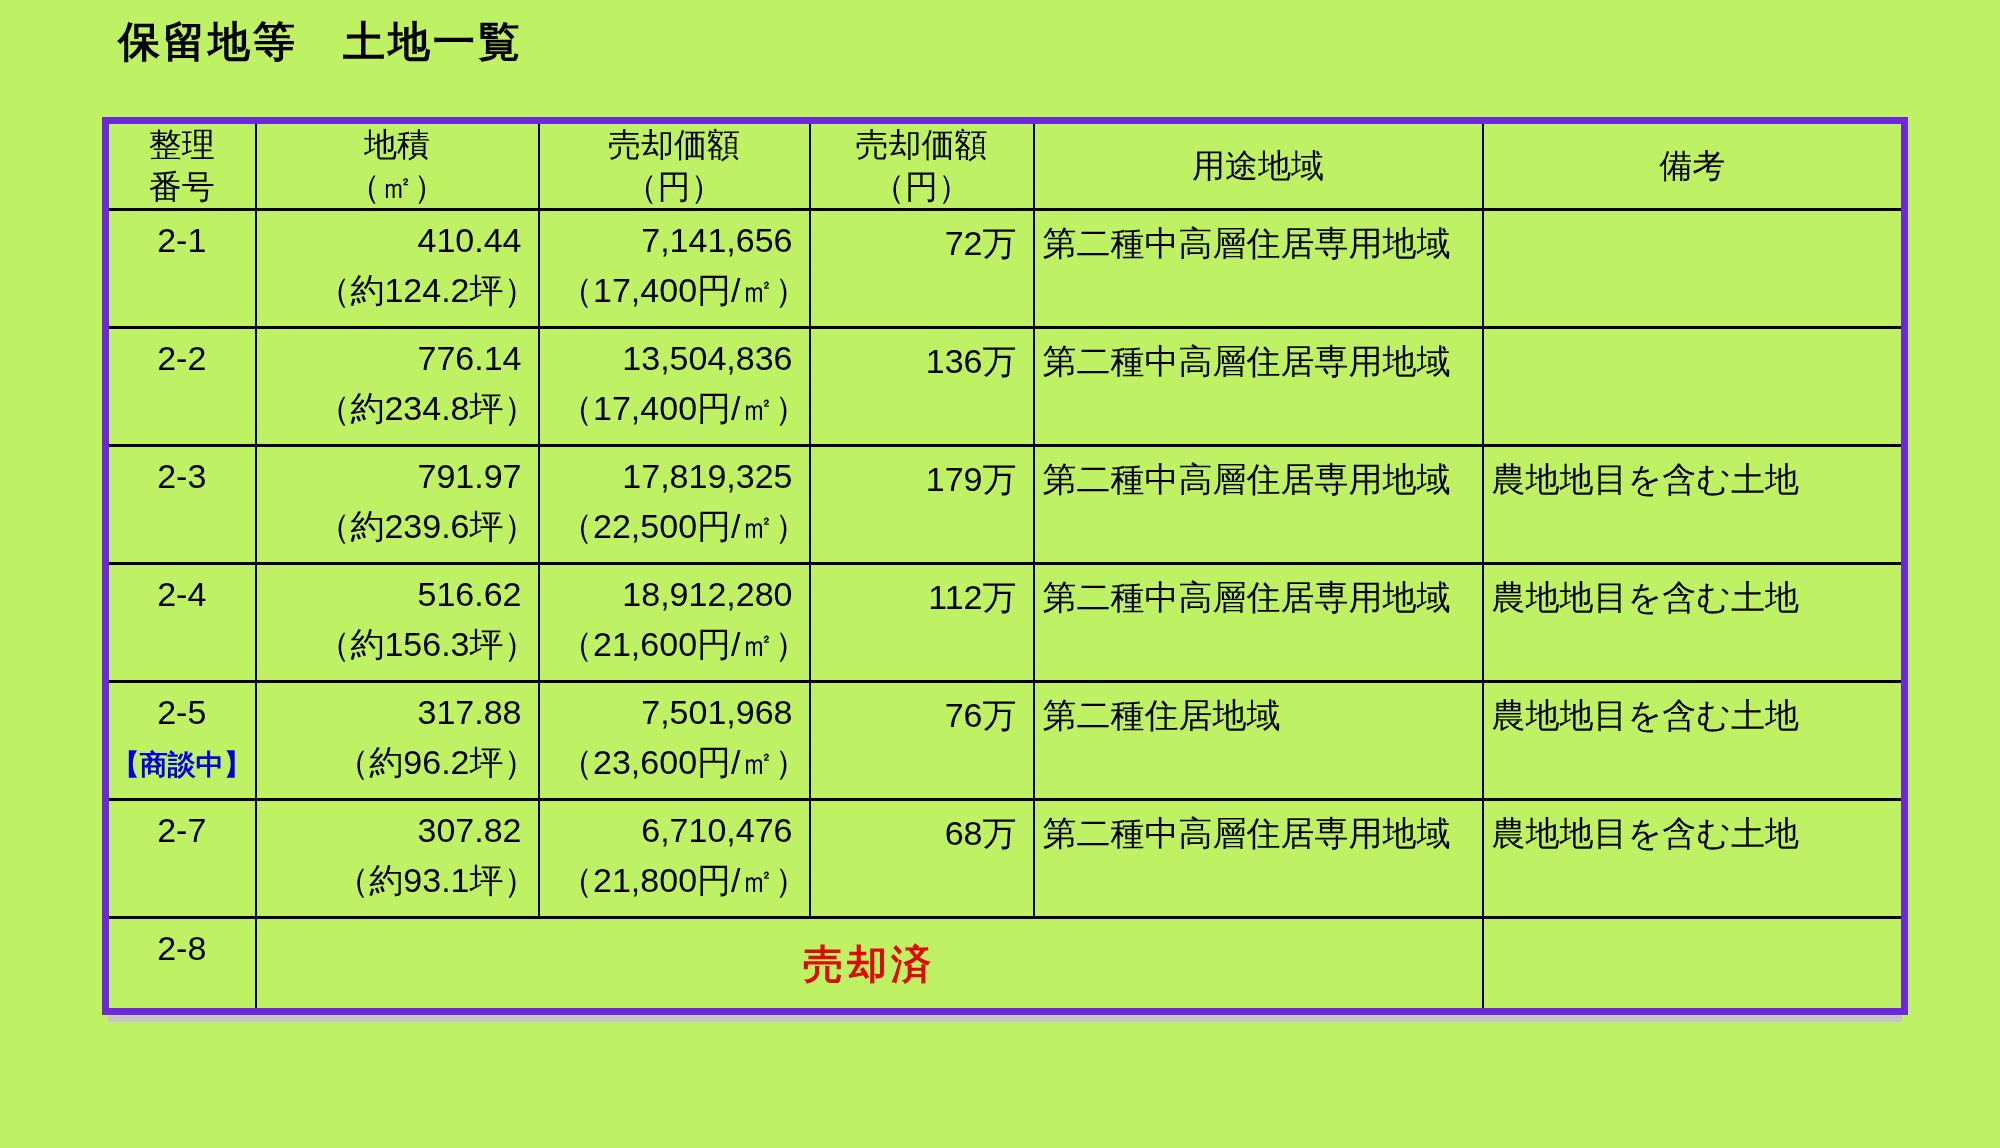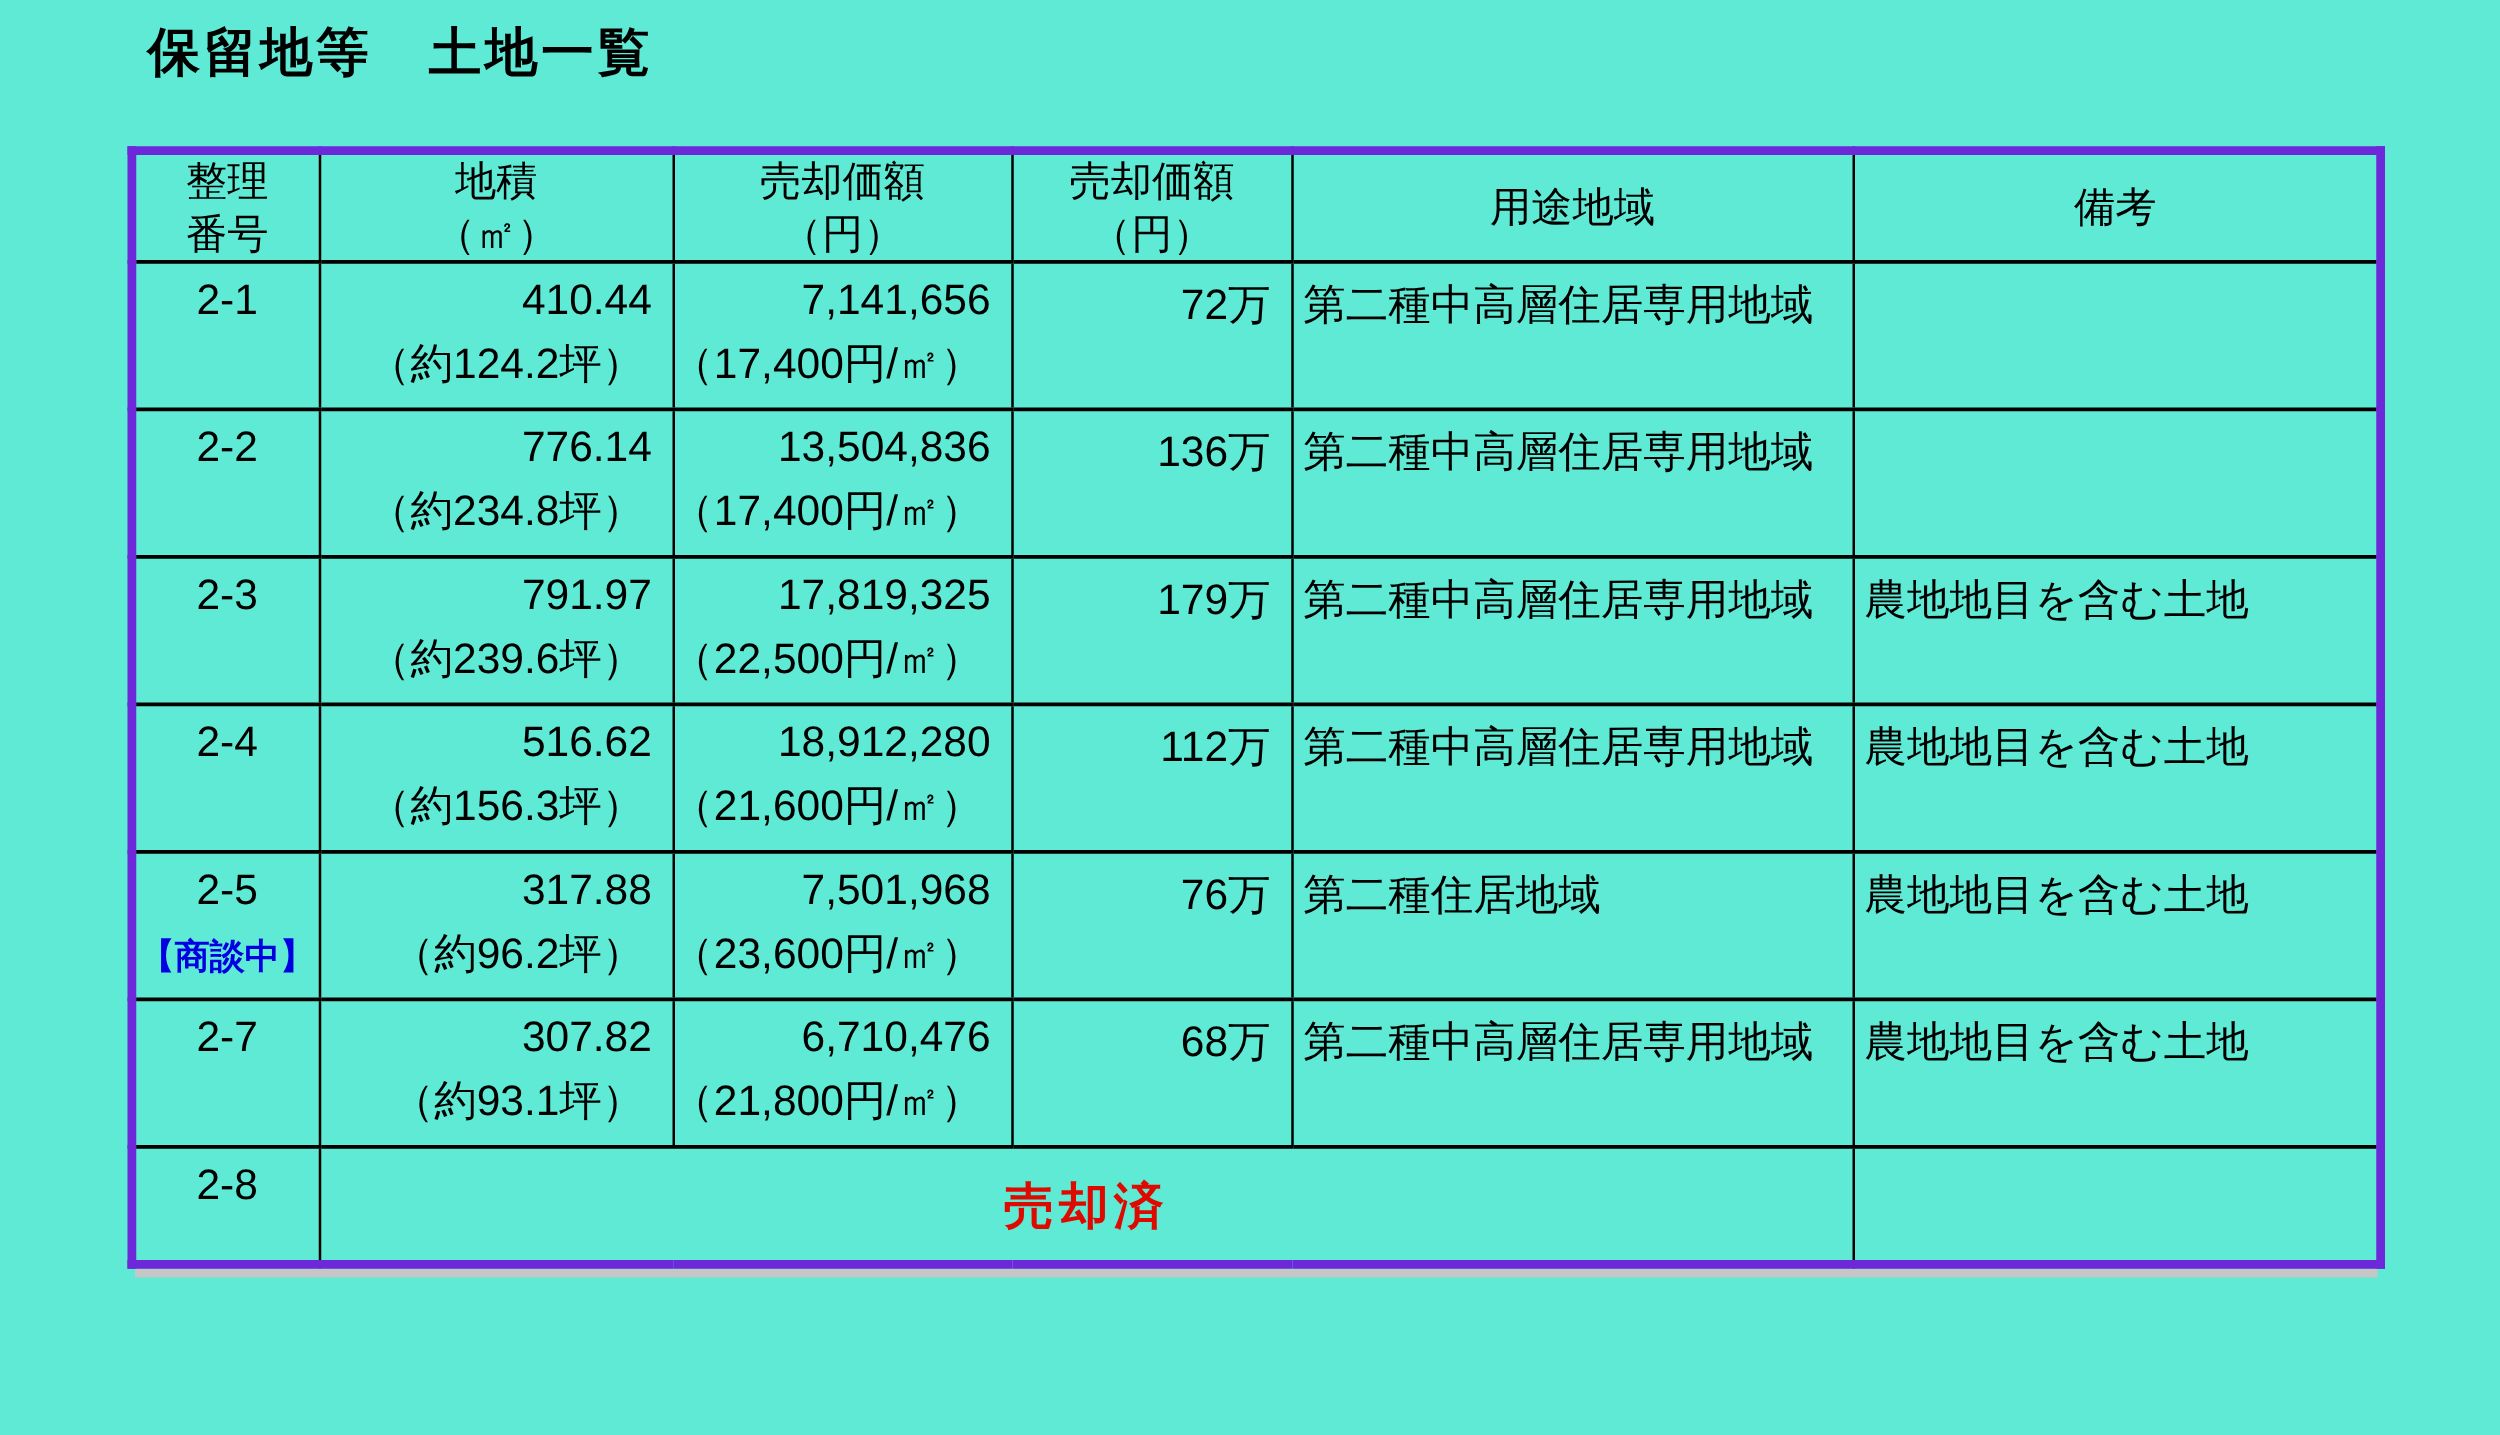--- a/index.html
+++ b/index.html
@@ -2,21 +2,21 @@
 <html><head>
 <meta charset="utf-8">
 <style>
   html,body{margin:0;padding:0;background:#ffffff;}
   body{
     width:2000px;height:1148px;
     font-family:"Liberation Sans","DejaVu Sans",sans-serif;
     color:#000;
     -webkit-font-smoothing:antialiased;
   }
-  .page{position:relative;width:2000px;height:1148px;background:#5eead4;overflow:hidden;}
+  .page{position:relative;width:2000px;height:1148px;background:#bef264;overflow:hidden;}
 
   .doc-title{
     position:absolute;left:118px;top:14px;
     font-size:42px;font-weight:bold;letter-spacing:3px;
     white-space:pre;
   }
 
   table.land-table{
     position:absolute;left:102px;top:117px;
     width:1799px;
@@ -39,21 +39,21 @@
   .land-table tbody tr.data-row{height:118px;}
   .land-table tbody tr.sold-row{height:94px;}
   .land-table tbody td{font-size:34px;vertical-align:top;}
 
   .id-top{position:absolute;top:10px;left:0;width:100%;text-align:center;white-space:nowrap;}
   .id-status{
     position:absolute;bottom:14px;left:0;width:100%;text-align:center;
     font-weight:bold;font-size:28px;white-space:nowrap;
   }
   .line-top{position:absolute;top:10px;right:16px;white-space:nowrap;}
-  .line-bottom{position:absolute;bottom:12px;right:22px;white-space:nowrap;}
+  .line-bottom{position:absolute;bottom:12px;right:0;white-space:nowrap;}
   .line-topleft{position:absolute;top:10px;left:8px;white-space:nowrap;}
 
   .c-sold{text-align:center;}
   .sold-text{
     position:absolute;top:18px;left:0;width:100%;text-align:center;
     font-weight:bold;font-size:40px;letter-spacing:4px;white-space:nowrap;
   }
 </style>
 </head>
 <body>

